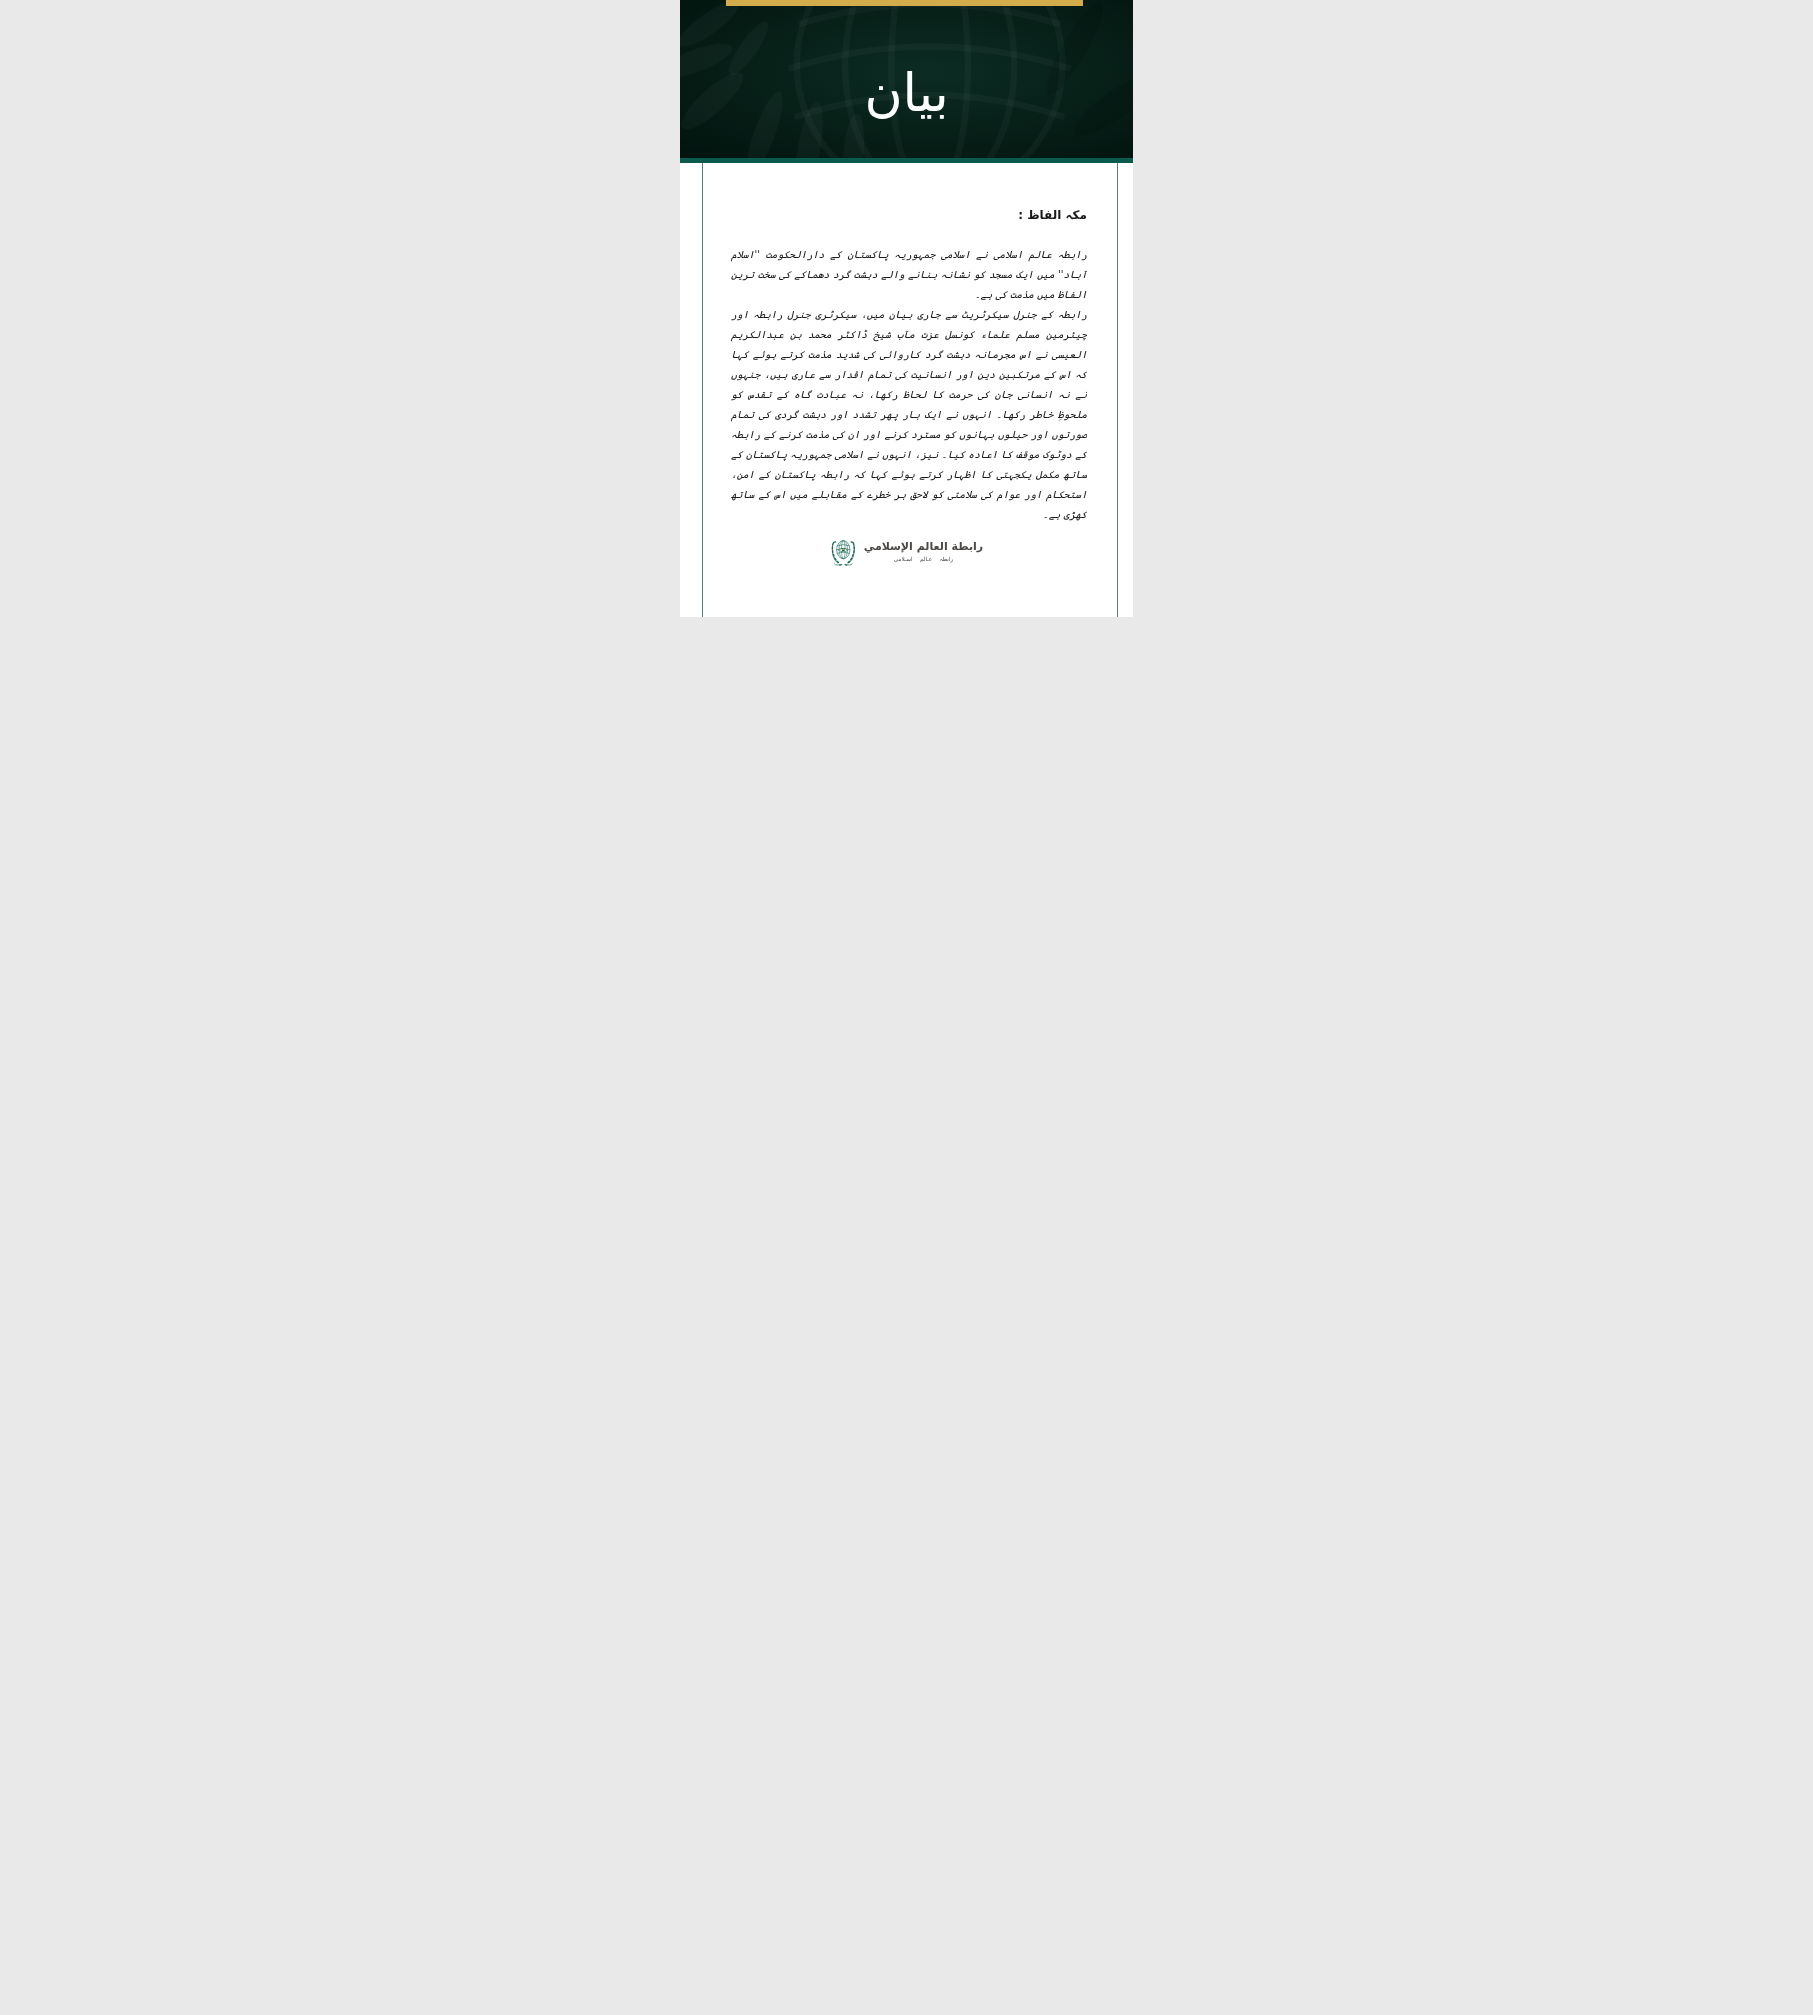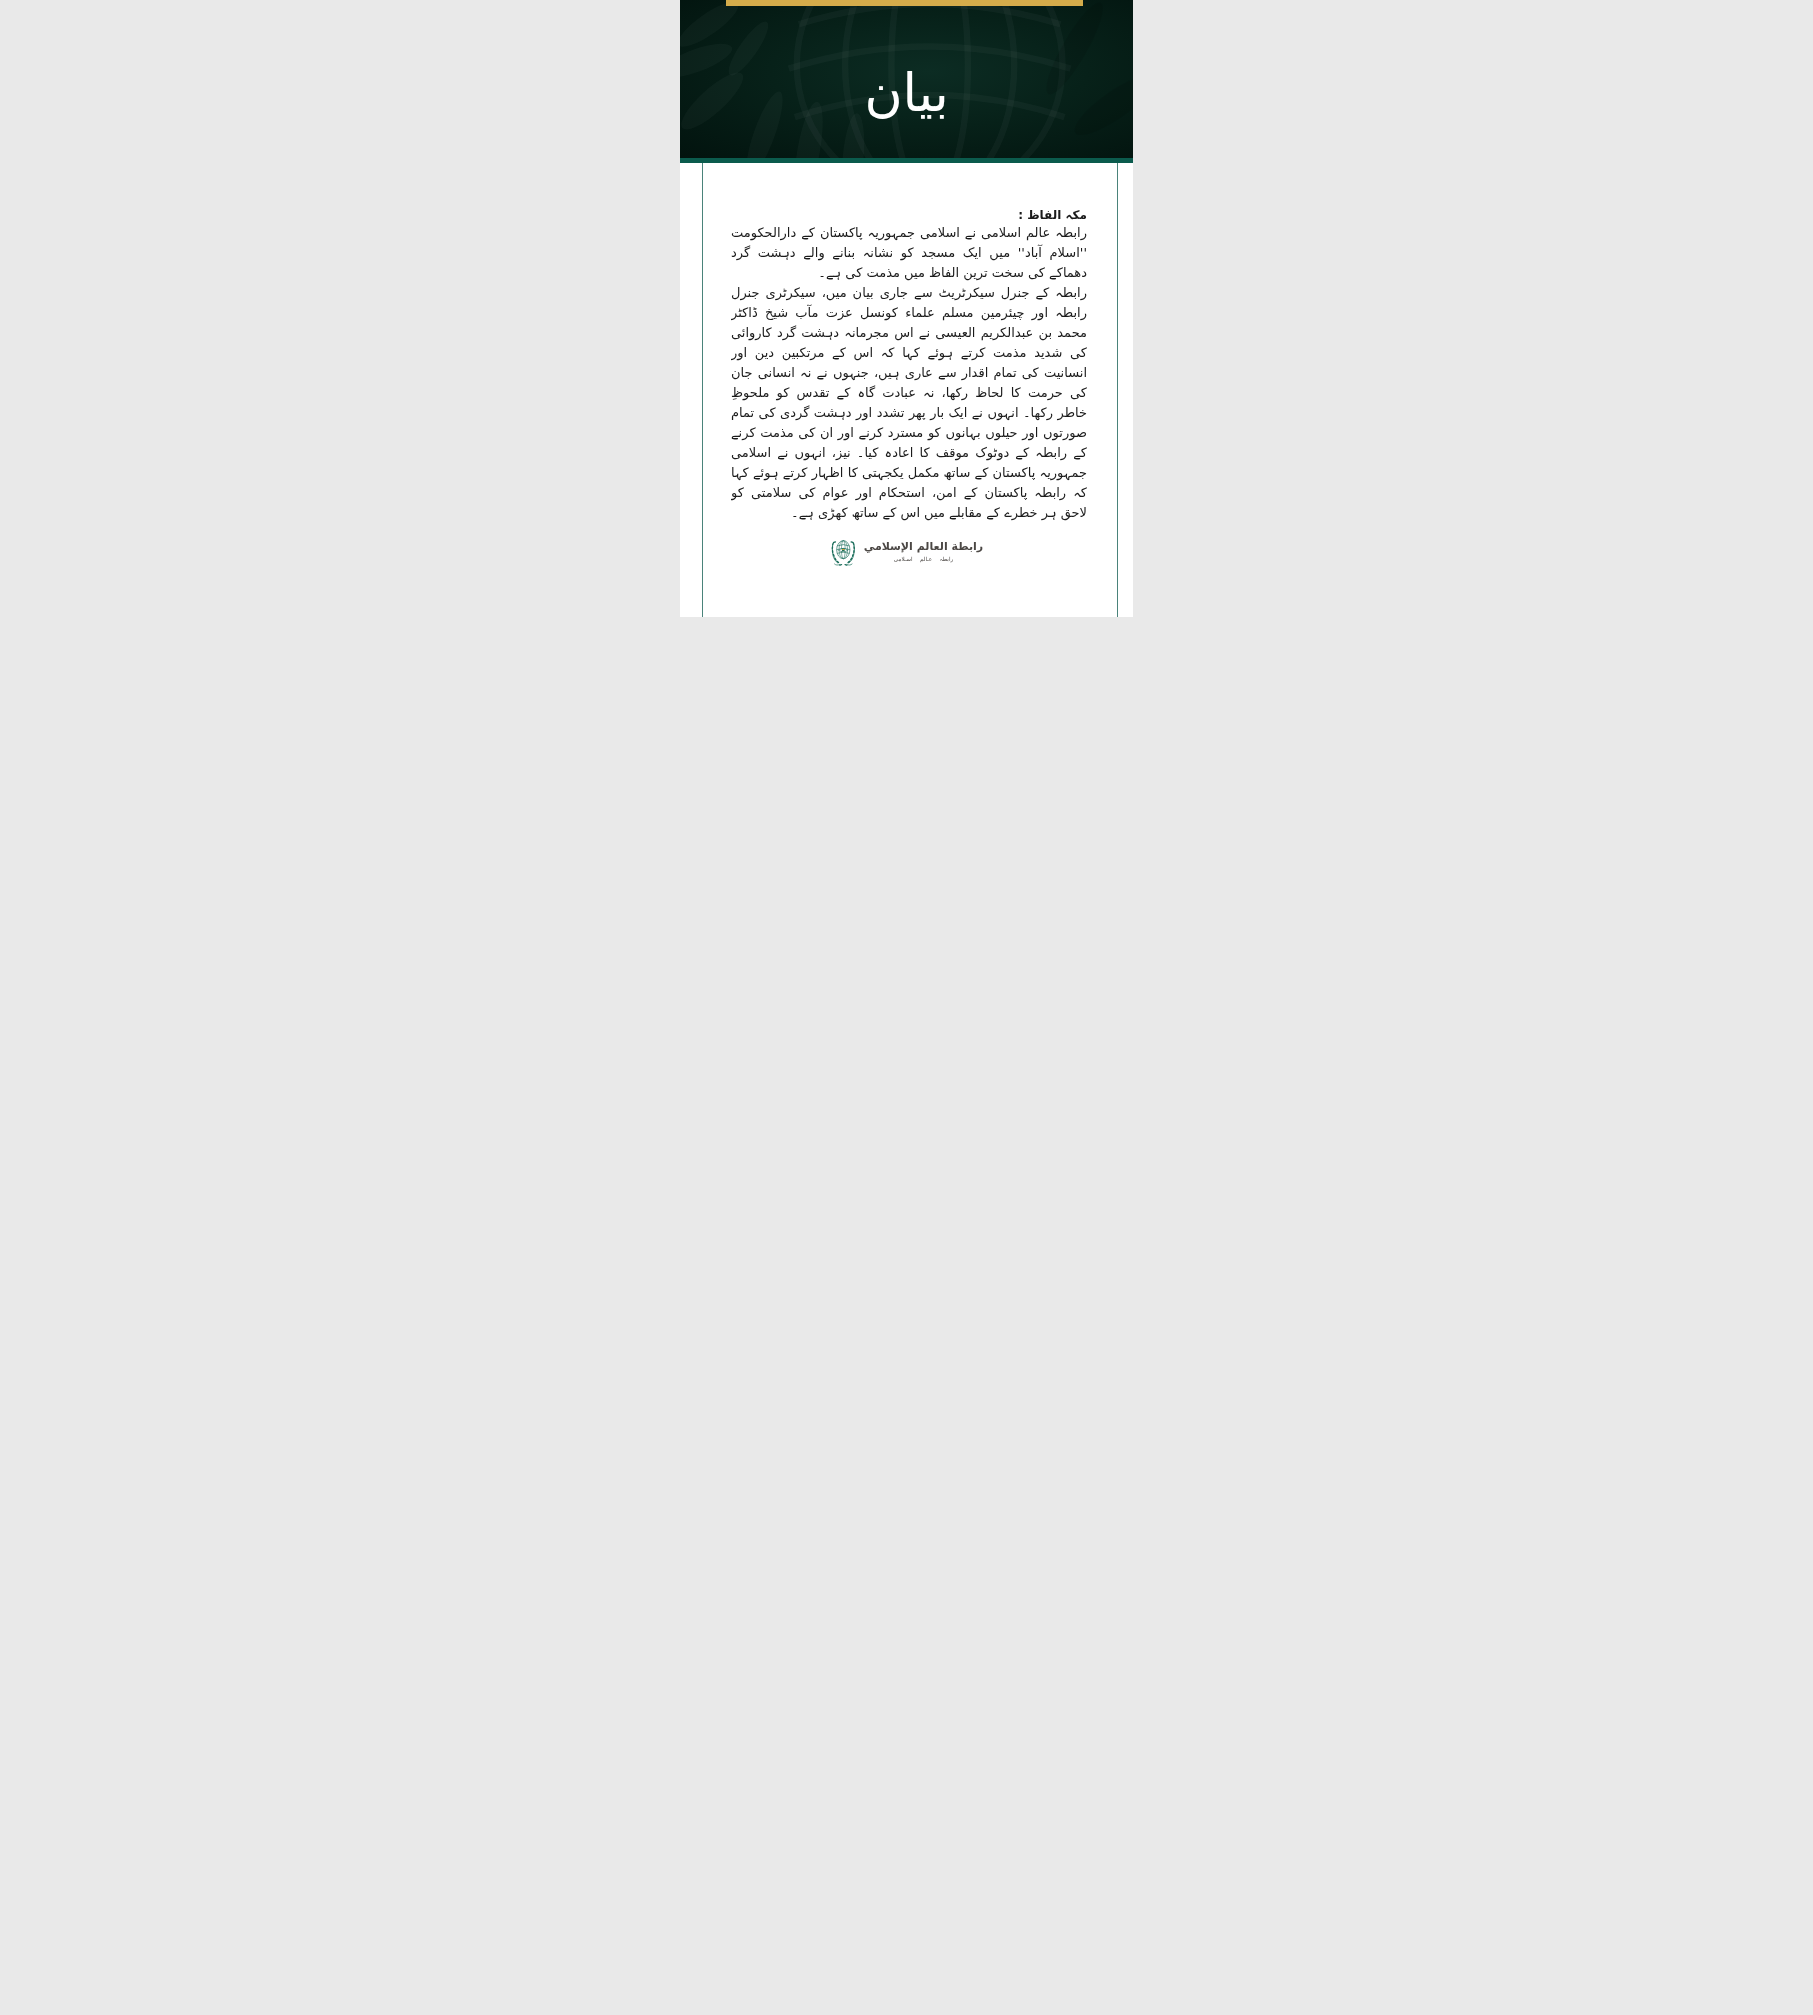--- a/index.html
+++ b/index.html
@@ -56,27 +56,28 @@
     color:#1B1B1B;
   }
   .doc-heading {
     margin-top:45px;
     text-align:right;
     font-size:12px;
     font-weight:bold;
     letter-spacing:0.2px;
   }
   .body-text {
-    margin-top:1px;
+    margin-top:23px;
     height:298px;
     overflow:hidden;
     text-align:justify;
     text-align-last:right;
-    font-size:13px;
+    font-size:10px;
     line-height:20px;
+    font-style:italic;
   }
   .body-text p { margin:0; }
 
   
   .footer {
     position:absolute; top:535px; left:0; right:0;
     display:flex; align-items:center; justify-content:center;
     gap:7.3px;
   }
   .logo-text { text-align:center; }

